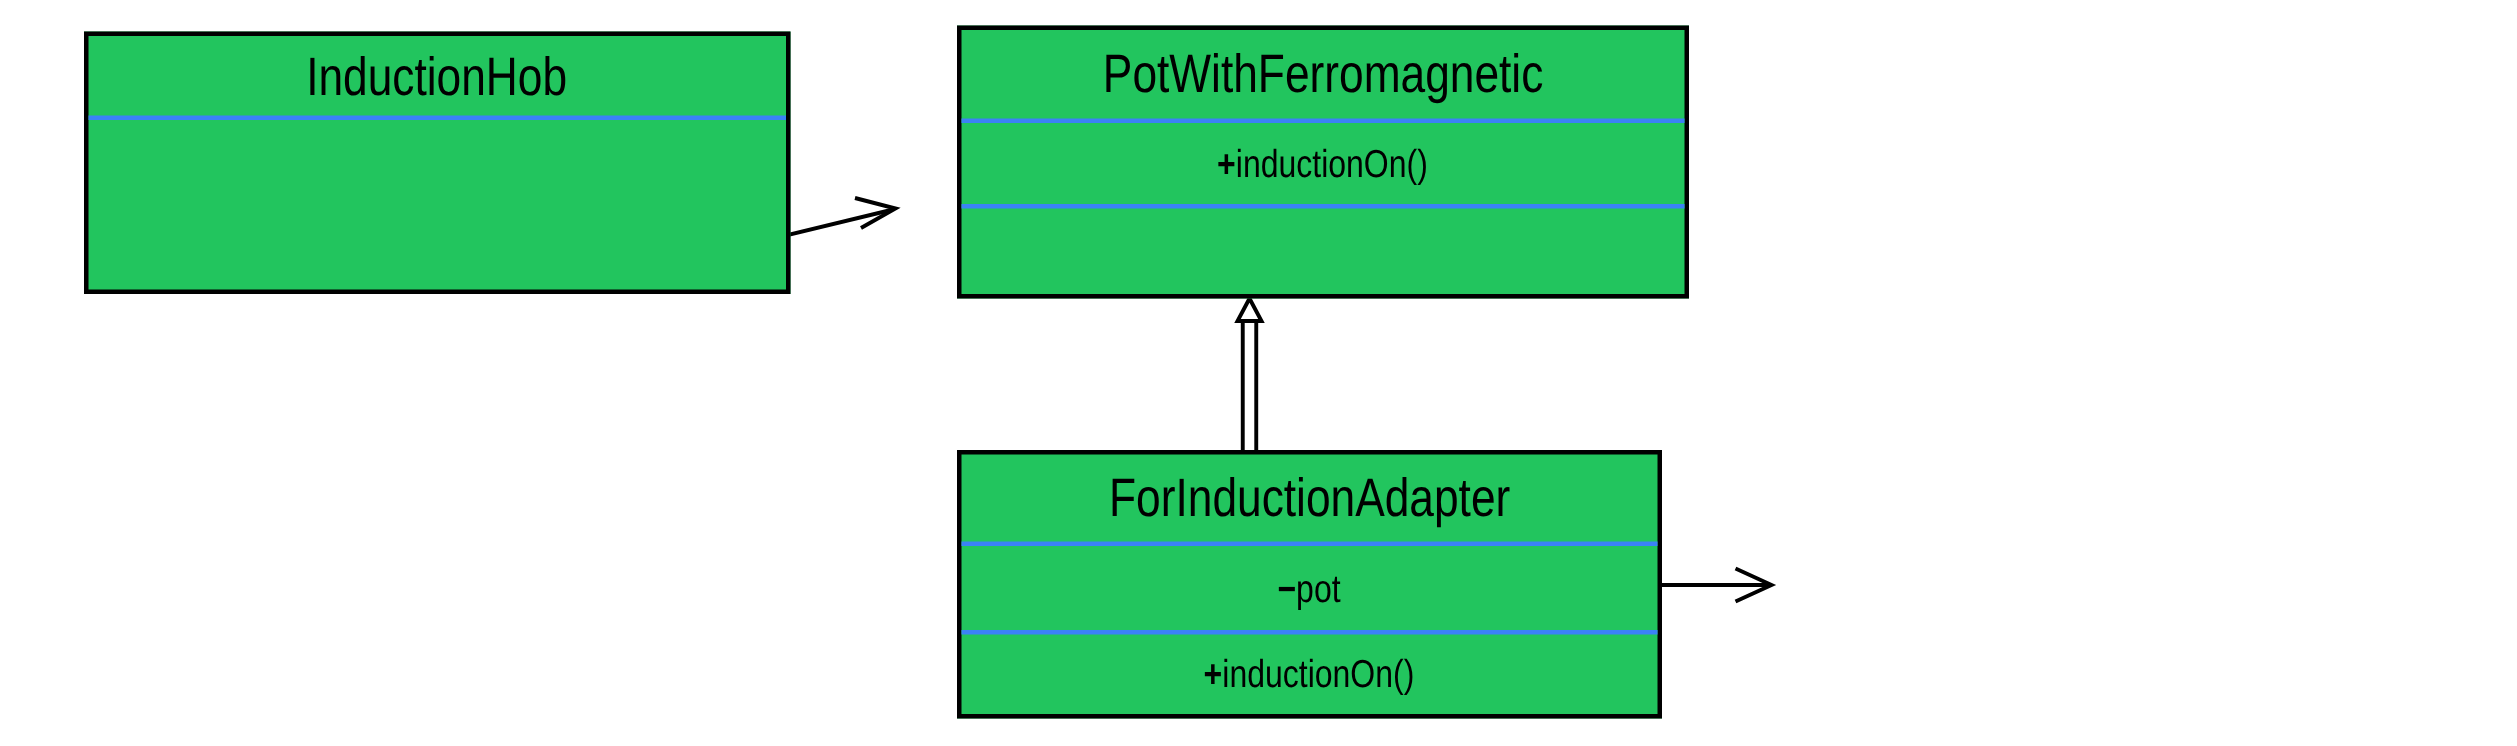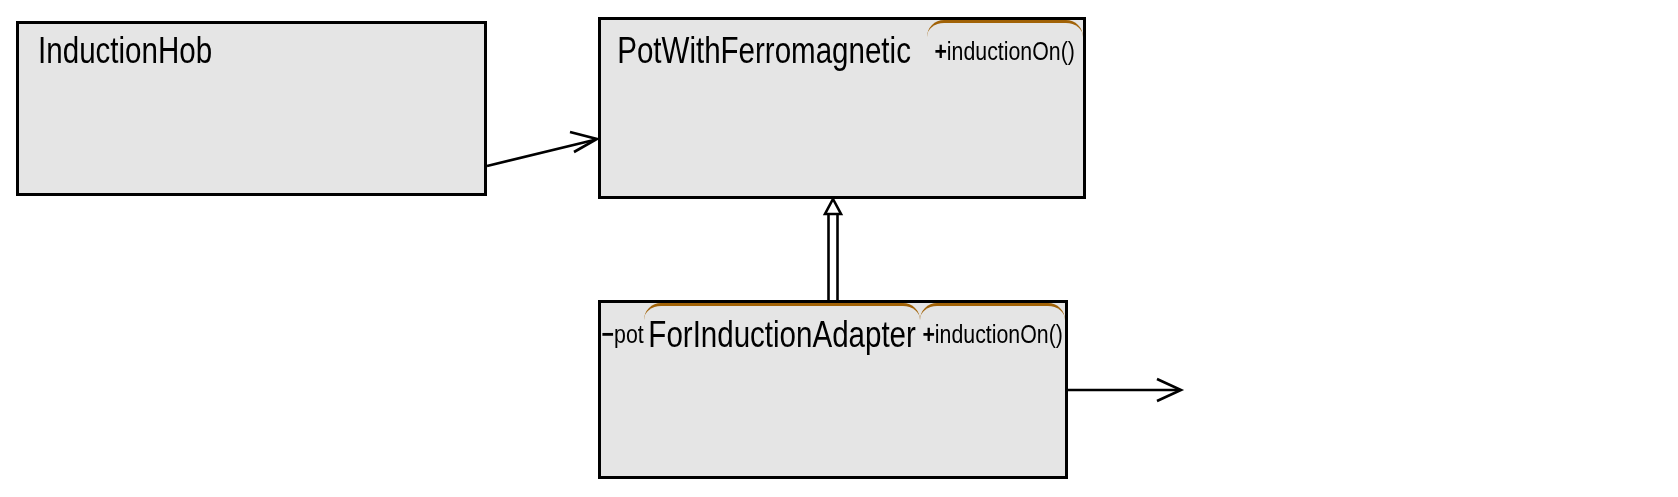--- a/index.html
+++ b/index.html
@@ -14,34 +14,34 @@
     position: relative;
     width: 1678px;
     height: 497px;
     background: #ffffff;
     overflow: hidden;
   }
   .uml-class {
     position: absolute;
     box-sizing: border-box;
     border: 3px solid #000000;
-    background: #e5e5e5;
+    background: #22c55e;
     display: flex;
-    flex-direction: row;
+    flex-direction: column;
+    margin-left: 40px;
   }
   .uml-compartment {
     box-sizing: border-box;
     display: flex;
     align-items: center;
     justify-content: center;
     overflow: hidden;
   }
   .uml-compartment + .uml-compartment {
-    border-top: 3px solid #a16207;
-    border-radius: 17px;
+    border-top: 3px solid #3b82f6;
   }
   .compartment-text {
     color: #000000;
     font-family: "Liberation Sans", sans-serif;
     font-stretch: condensed;
     transform: scaleX(0.82);
     white-space: nowrap;
     line-height: 1;
   }
   .class-name {
@@ -101,25 +101,25 @@
     </div>
     <div class="uml-compartment" style="height:59px;">
       <span class="compartment-text member-text"><span class="sigil">+</span><span>inductionOn()</span></span>
     </div>
     <div class="uml-compartment" style="height:62px;">
       <span class="compartment-text member-text"></span>
     </div>
   </div>
 
   <div class="uml-class" style="left:598px; top:300px; width:470px; height:179px;">
+    <div class="uml-compartment" style="height:60px;">
+      <span class="compartment-text class-name">ForInductionAdapter</span>
+    </div>
     <div class="uml-compartment" style="height:61px;">
       <span class="compartment-text member-text"><span class="sigil">−</span><span>pot</span></span>
-    </div>
-    <div class="uml-compartment" style="height:60px;">
-      <span class="compartment-text class-name">ForInductionAdapter</span>
     </div>
     <div class="uml-compartment" style="height:58px;">
       <span class="compartment-text member-text"><span class="sigil">+</span><span>inductionOn()</span></span>
     </div>
   </div>
 
 
 </div>
 
 </body></html>

